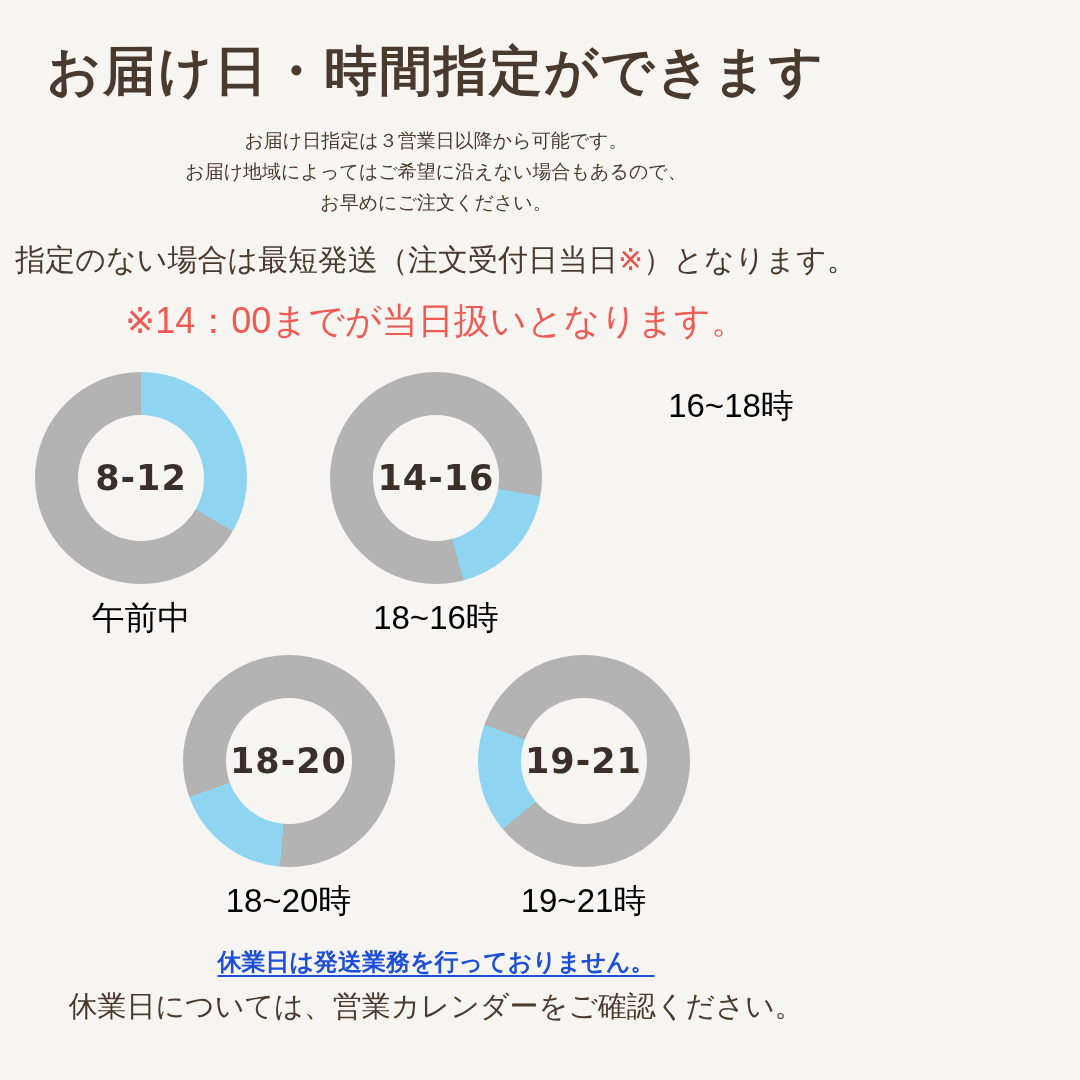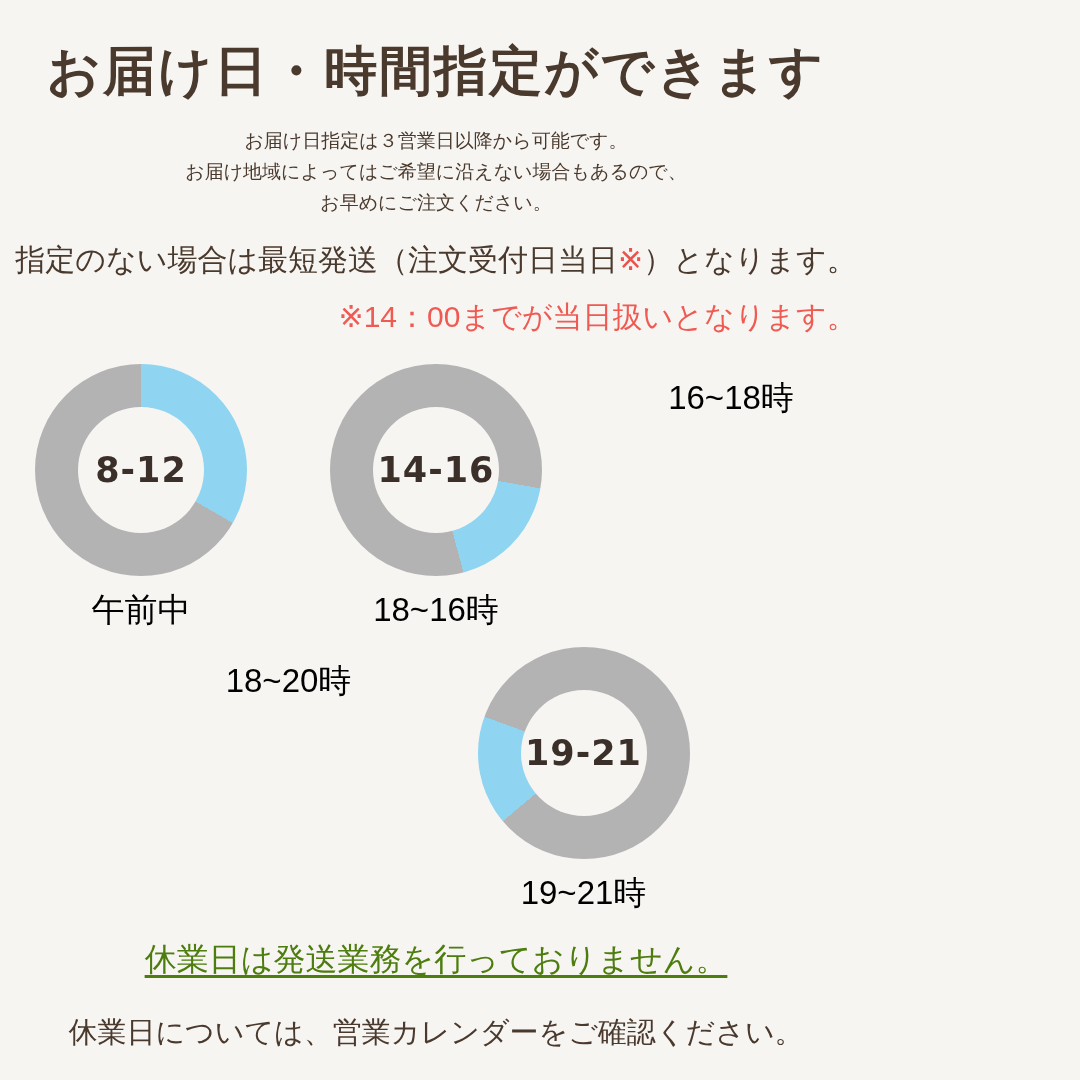--- a/index.html
+++ b/index.html
@@ -51,24 +51,23 @@
     font-size: 30px;
     color: #4a3a2e;
     white-space: nowrap;
   }
   .note-main .mark {
     color: #e8544c;
   }
   .note-red {
     display: block;
     margin-top: 16px;
-    font-size: 30px;
+    font-size: 36px;
     color: #ef5a52;
     white-space: nowrap;
-    text-align: right;
   }
 
   .charts {
     margin-top: 26px;
     width: 100%;
     display: flex;
     flex-direction: column;
     align-items: center;
   }
   .chart-row {
@@ -117,29 +116,30 @@
     color: #000000;
     white-space: nowrap;
   }
 
   .footer {
     margin-top: 22px;
     text-align: center;
     width: 100%;
   }
   .footer-red {
-    font-size: 32px;
-    color: #4d7c0f;
+    font-size: 24px;
+    color: #1d4ed8;
     text-decoration: underline;
     text-underline-offset: 5px;
     white-space: nowrap;
+    font-weight: bold;
   }
   .footer-main {
     display: block;
-    margin-top: 31px;
+    margin-top: 9px;
     font-size: 29px;
     color: #4a3a2e;
     white-space: nowrap;
   }
 </style>
 </head>
 <body>
 
 <div class="page">
 
@@ -181,20 +181,25 @@
 
       <div class="donut-item">
         <div class="donut-label">16~18時</div>
       </div>
 
     </div>
 
     <div class="chart-row second">
 
       <div class="donut-item">
+        <div class="donut" style="background: conic-gradient(#b3b3b3 0deg 185deg, #8fd4f0 185deg 250deg, #b3b3b3 250deg 360deg);">
+          <div class="hole">
+            <span>18-20</span>
+          </div>
+        </div>
         <div class="donut-label">18~20時</div>
       </div>
 
       <div class="donut-item">
         <div class="donut" style="background: conic-gradient(#b3b3b3 0deg 230deg, #8fd4f0 230deg 290deg, #b3b3b3 290deg 360deg);">
           <div class="hole">
             <span>19-21</span>
           </div>
         </div>
         <div class="donut-label">19~21時</div>

